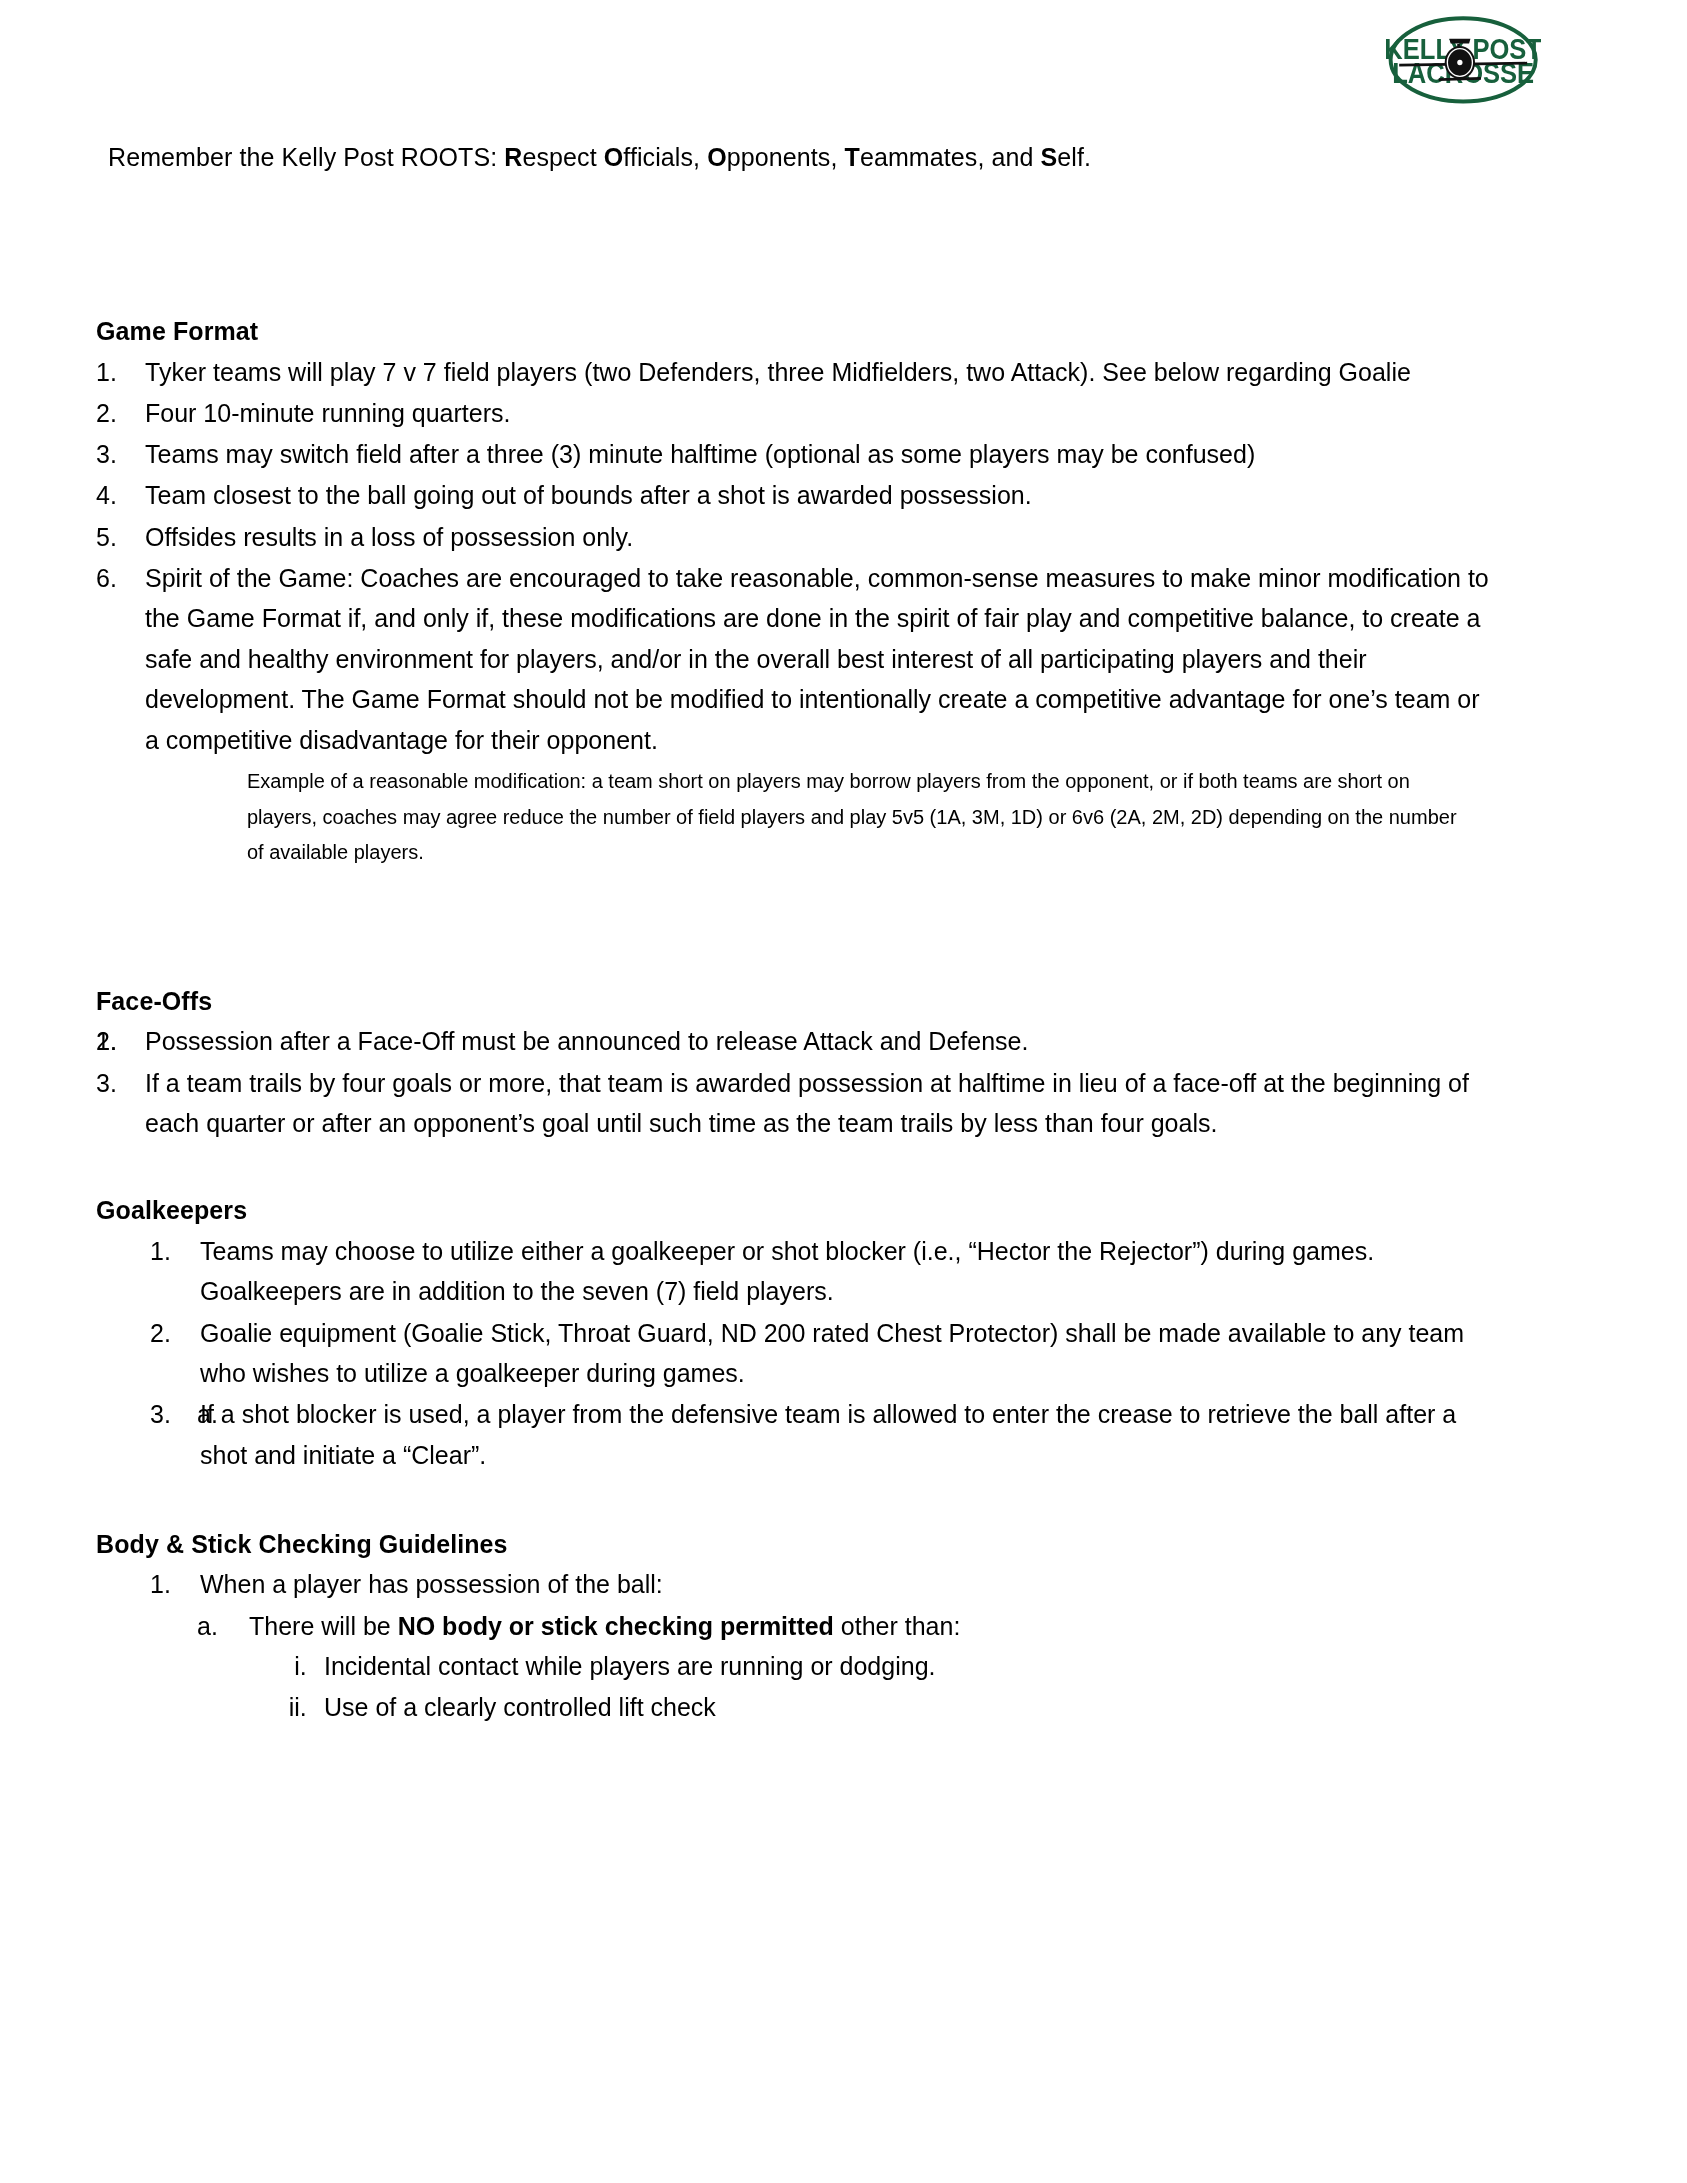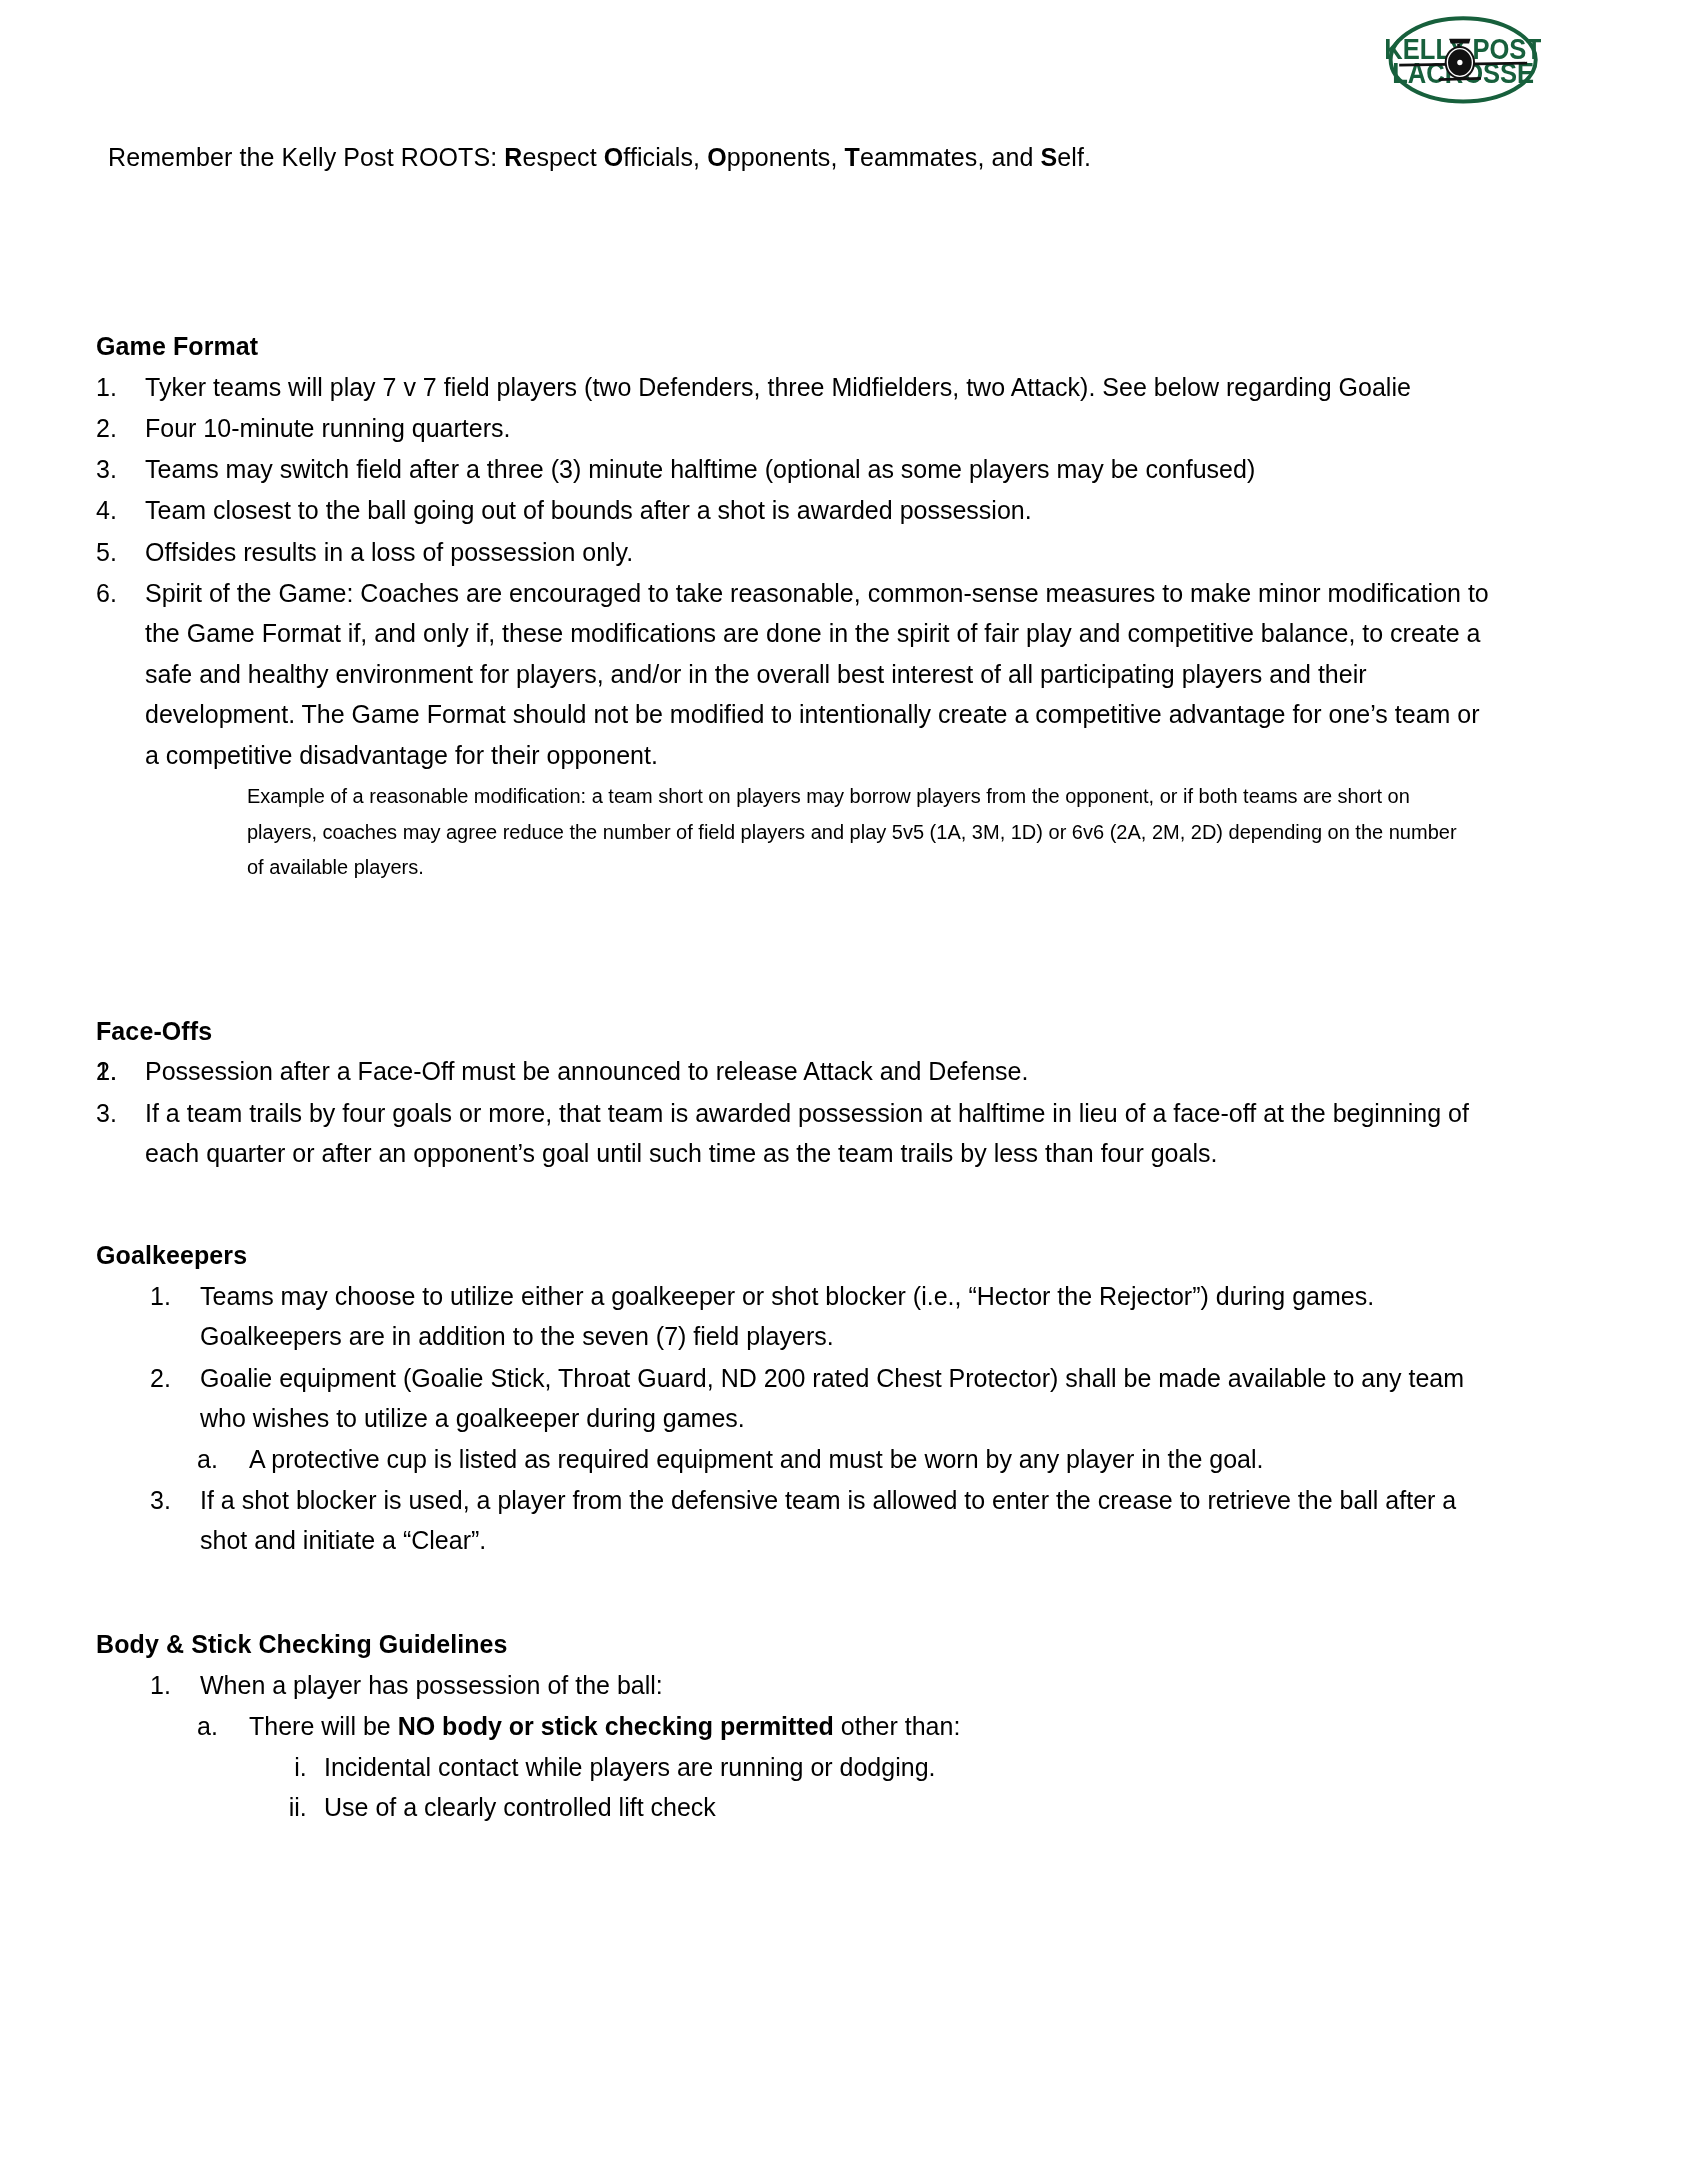--- a/index.html
+++ b/index.html
@@ -47,21 +47,21 @@
   .roots-line b { font-weight: bold; }
 
   .gap-1 { height: 130px; }
   .gap-face { height: 114px; }
   .gap-goal { height: 50px; }
   .gap-check { height: 52px; }
 
   h2.section {
     font-size: 25px;
     font-weight: bold;
-    margin: 15px 0 4px 0;
+    margin: 0 0 4px 0;
     line-height: 1.3;
     letter-spacing: 0.1px;
   }
 
   
   .olist { margin: 0; padding: 0; list-style: none; }
   .olist > li {
     position: relative;
     font-size: 25px;
     line-height: 1.62;
@@ -169,21 +169,21 @@
     <div class="gap-goal"></div>
 
     <h2 class="section">Goalkeepers</h2>
 
     <ul class="olist indent-1">
       <li><span class="marker">1.</span><span>Teams may choose to utilize either a goalkeeper or shot blocker (i.e., “Hector the Rejector”) during games.  Goalkeepers are in addition to the seven (7) field players.</span></li>
       <li><span class="marker">2.</span><span>Goalie equipment (Goalie Stick, Throat Guard, ND 200 rated Chest Protector) shall be made available to any team who wishes to utilize a goalkeeper during games.</span></li>
     </ul>
 
     <ul class="alist">
-      <li><span class="marker">a.</span><span>A protective cup is listed as required equipment and must be worn by any player in the goal.</span></li>
+      <li><span class="marker">a.</span></li>
     </ul>
 
     <ul class="olist indent-1">
       <li><span class="marker">3.</span><span>If a shot blocker is used, a player from the defensive team is allowed to enter the crease to retrieve the ball after a shot and initiate a “Clear”.</span></li>
     </ul>
 
     <div class="gap-check"></div>
 
     <h2 class="section">Body &amp; Stick Checking Guidelines</h2>
 

